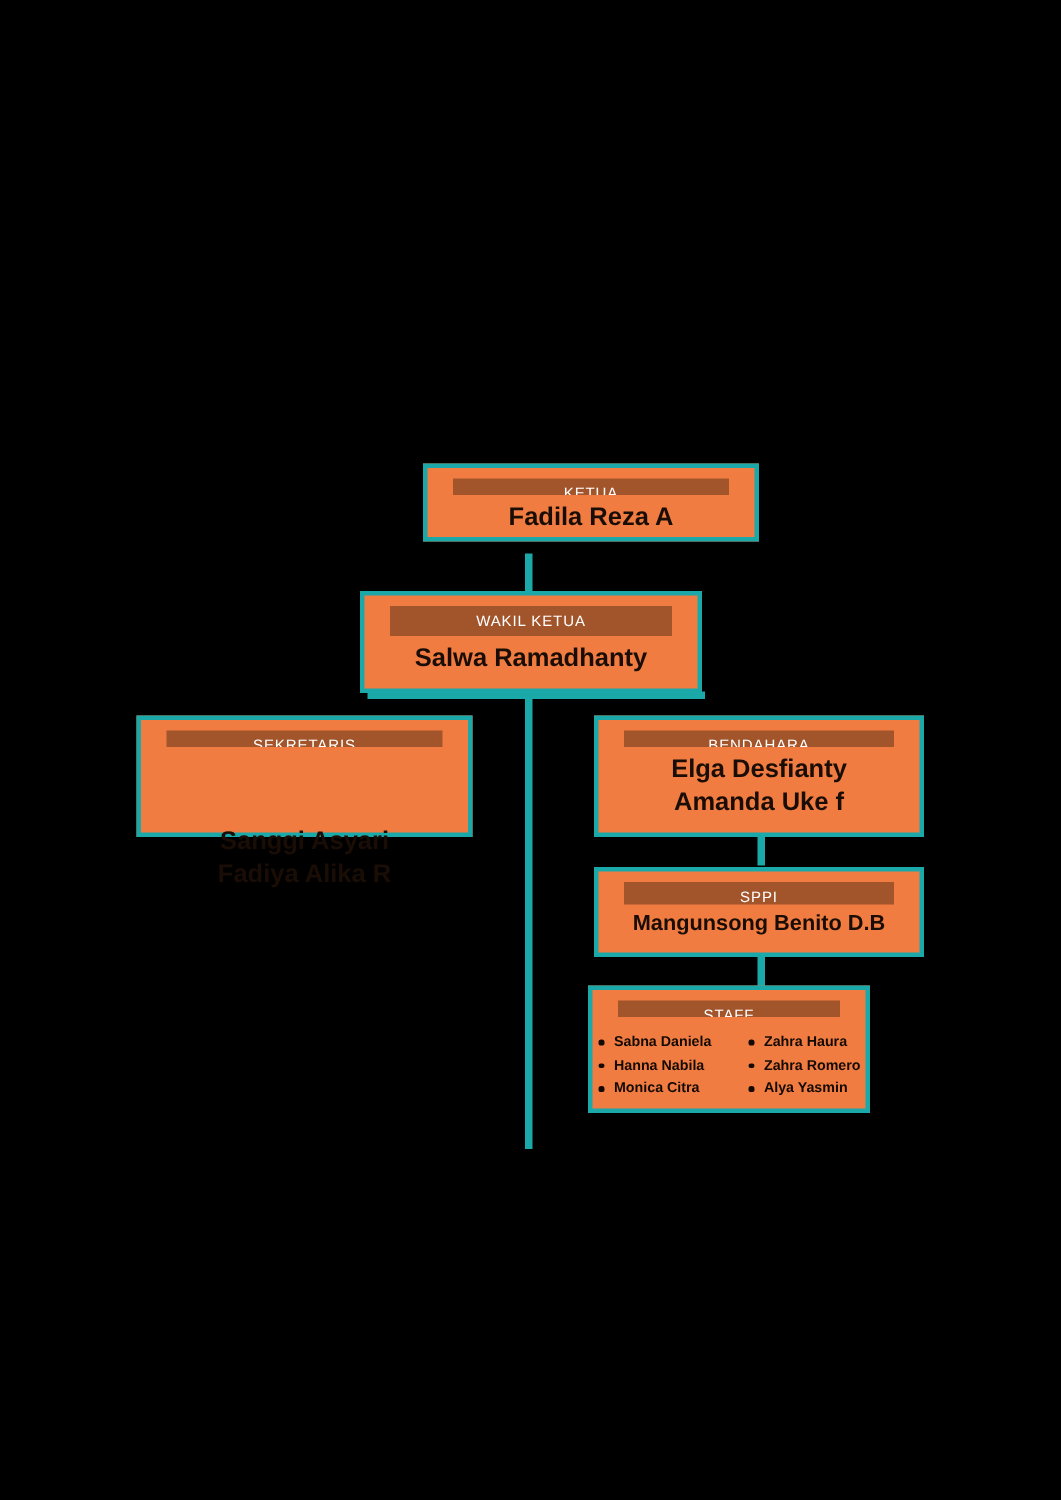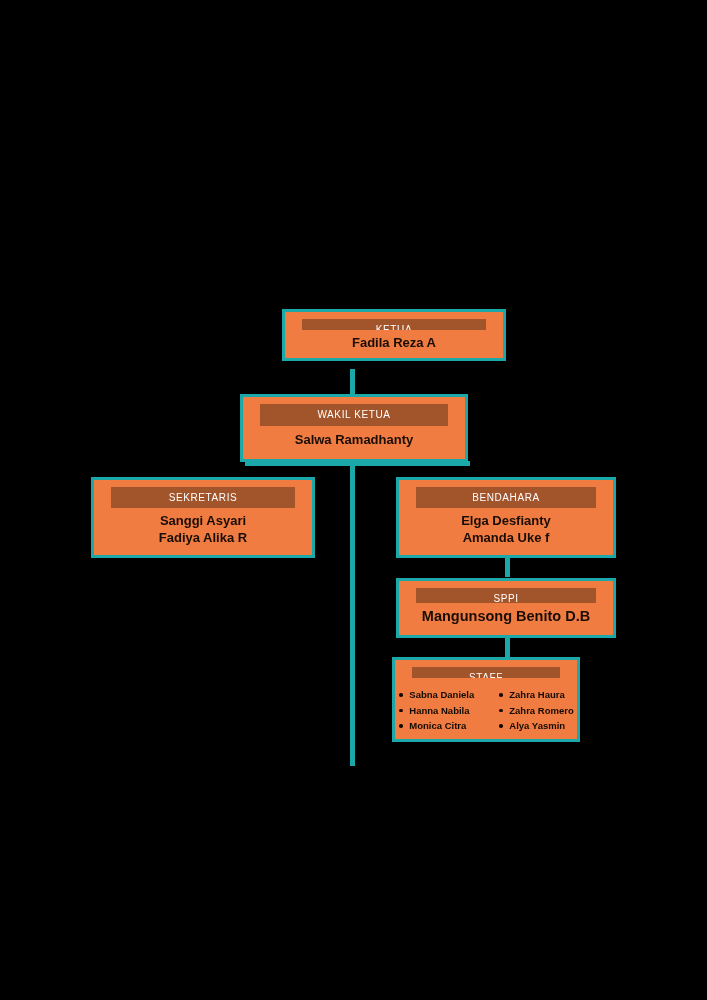--- a/index.html
+++ b/index.html
@@ -50,21 +50,21 @@
     flex: 1;
     display: flex;
     flex-direction: column;
     align-items: center;
     justify-content: center;
     padding-top: 4px;
   }
   .person {
     color: #1a0d05;
     font-weight: bold;
-    font-size: 13px;
+    font-size: 17px;
     line-height: 1.32;
     text-align: center;
     white-space: nowrap;
   }
   .person.small {
     font-size: 14.5px;
   }
 
   
   .staff-cols {
@@ -121,21 +121,21 @@
     </div>
   </div>
 
   <div class="node" style="left:240px; top:394px; width:228px; height:68px;">
     <div class="node-title">WAKIL KETUA</div>
     <div class="node-body">
       <div class="person">Salwa Ramadhanty</div>
     </div>
   </div>
 
-  <div class="node" style="left:91px; top:477px; width:224px; height:81px;">
+  <div class="node" style="left:91px; top:477px; width:224px; height:81px;gap:48px;">
     <div class="node-title">SEKRETARIS</div>
     <div class="node-body">
       <div class="person">Sanggi Asyari</div>
       <div class="person">Fadiya Alika R</div>
     </div>
   </div>
 
   <div class="node" style="left:396px; top:578px; width:220px; height:60px;">
     <div class="node-title">SPPI</div>
     <div class="node-body">

